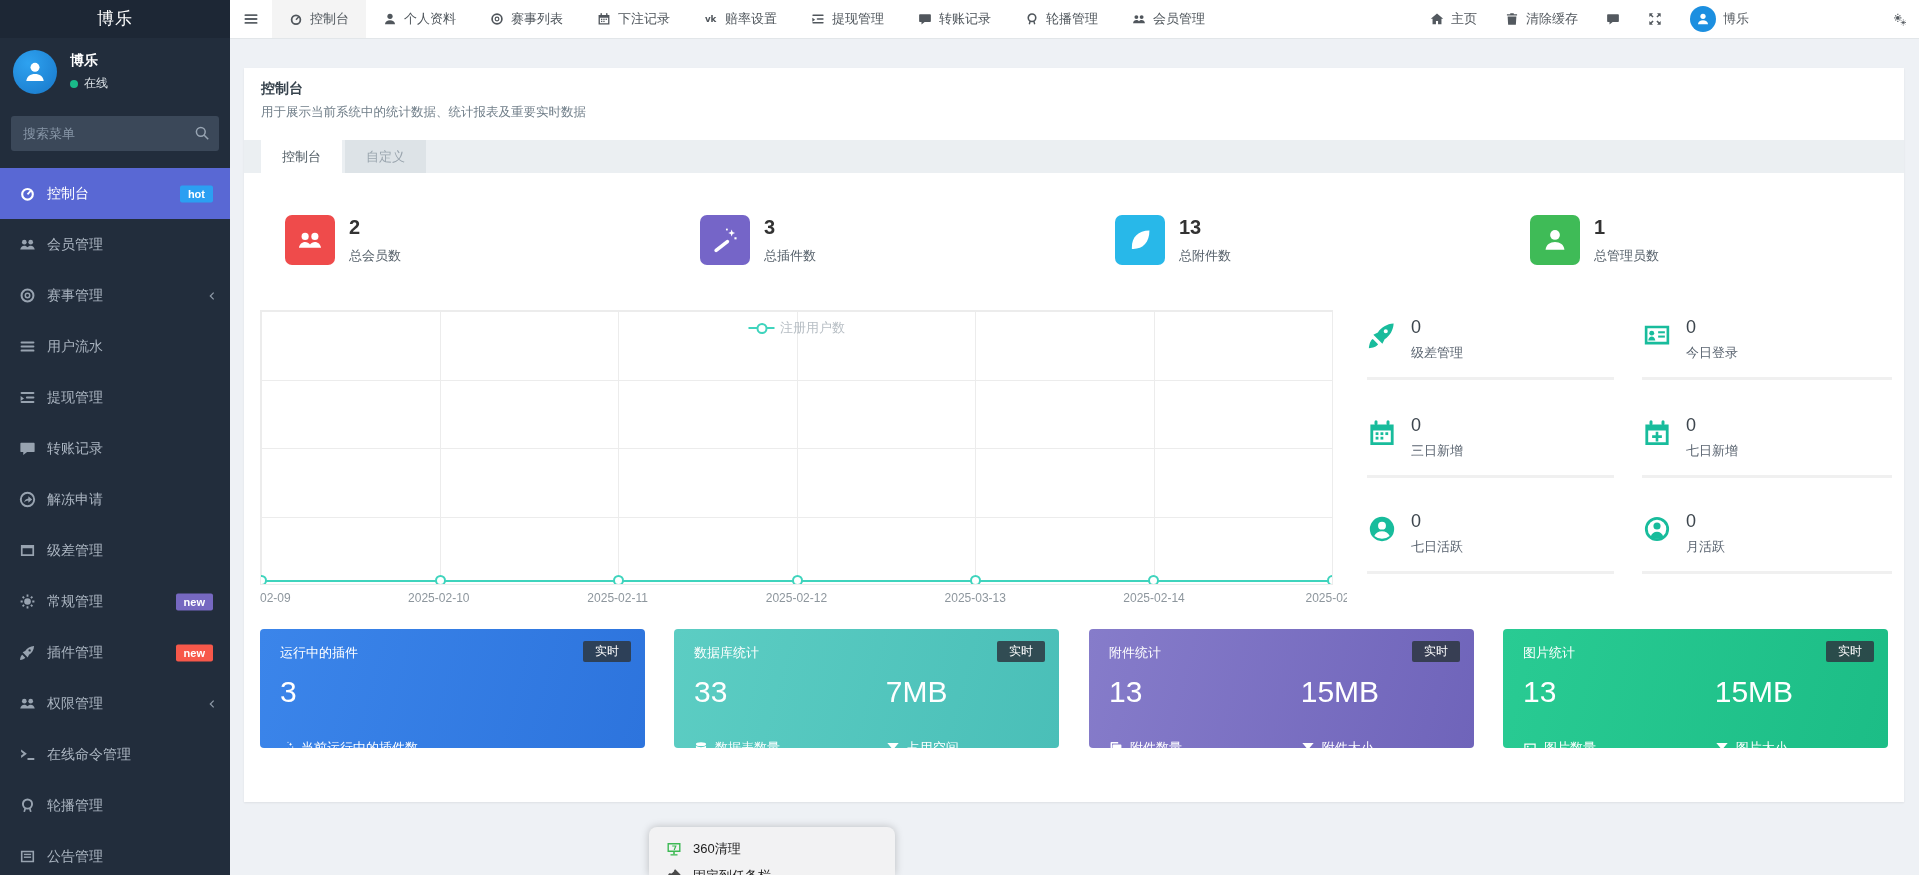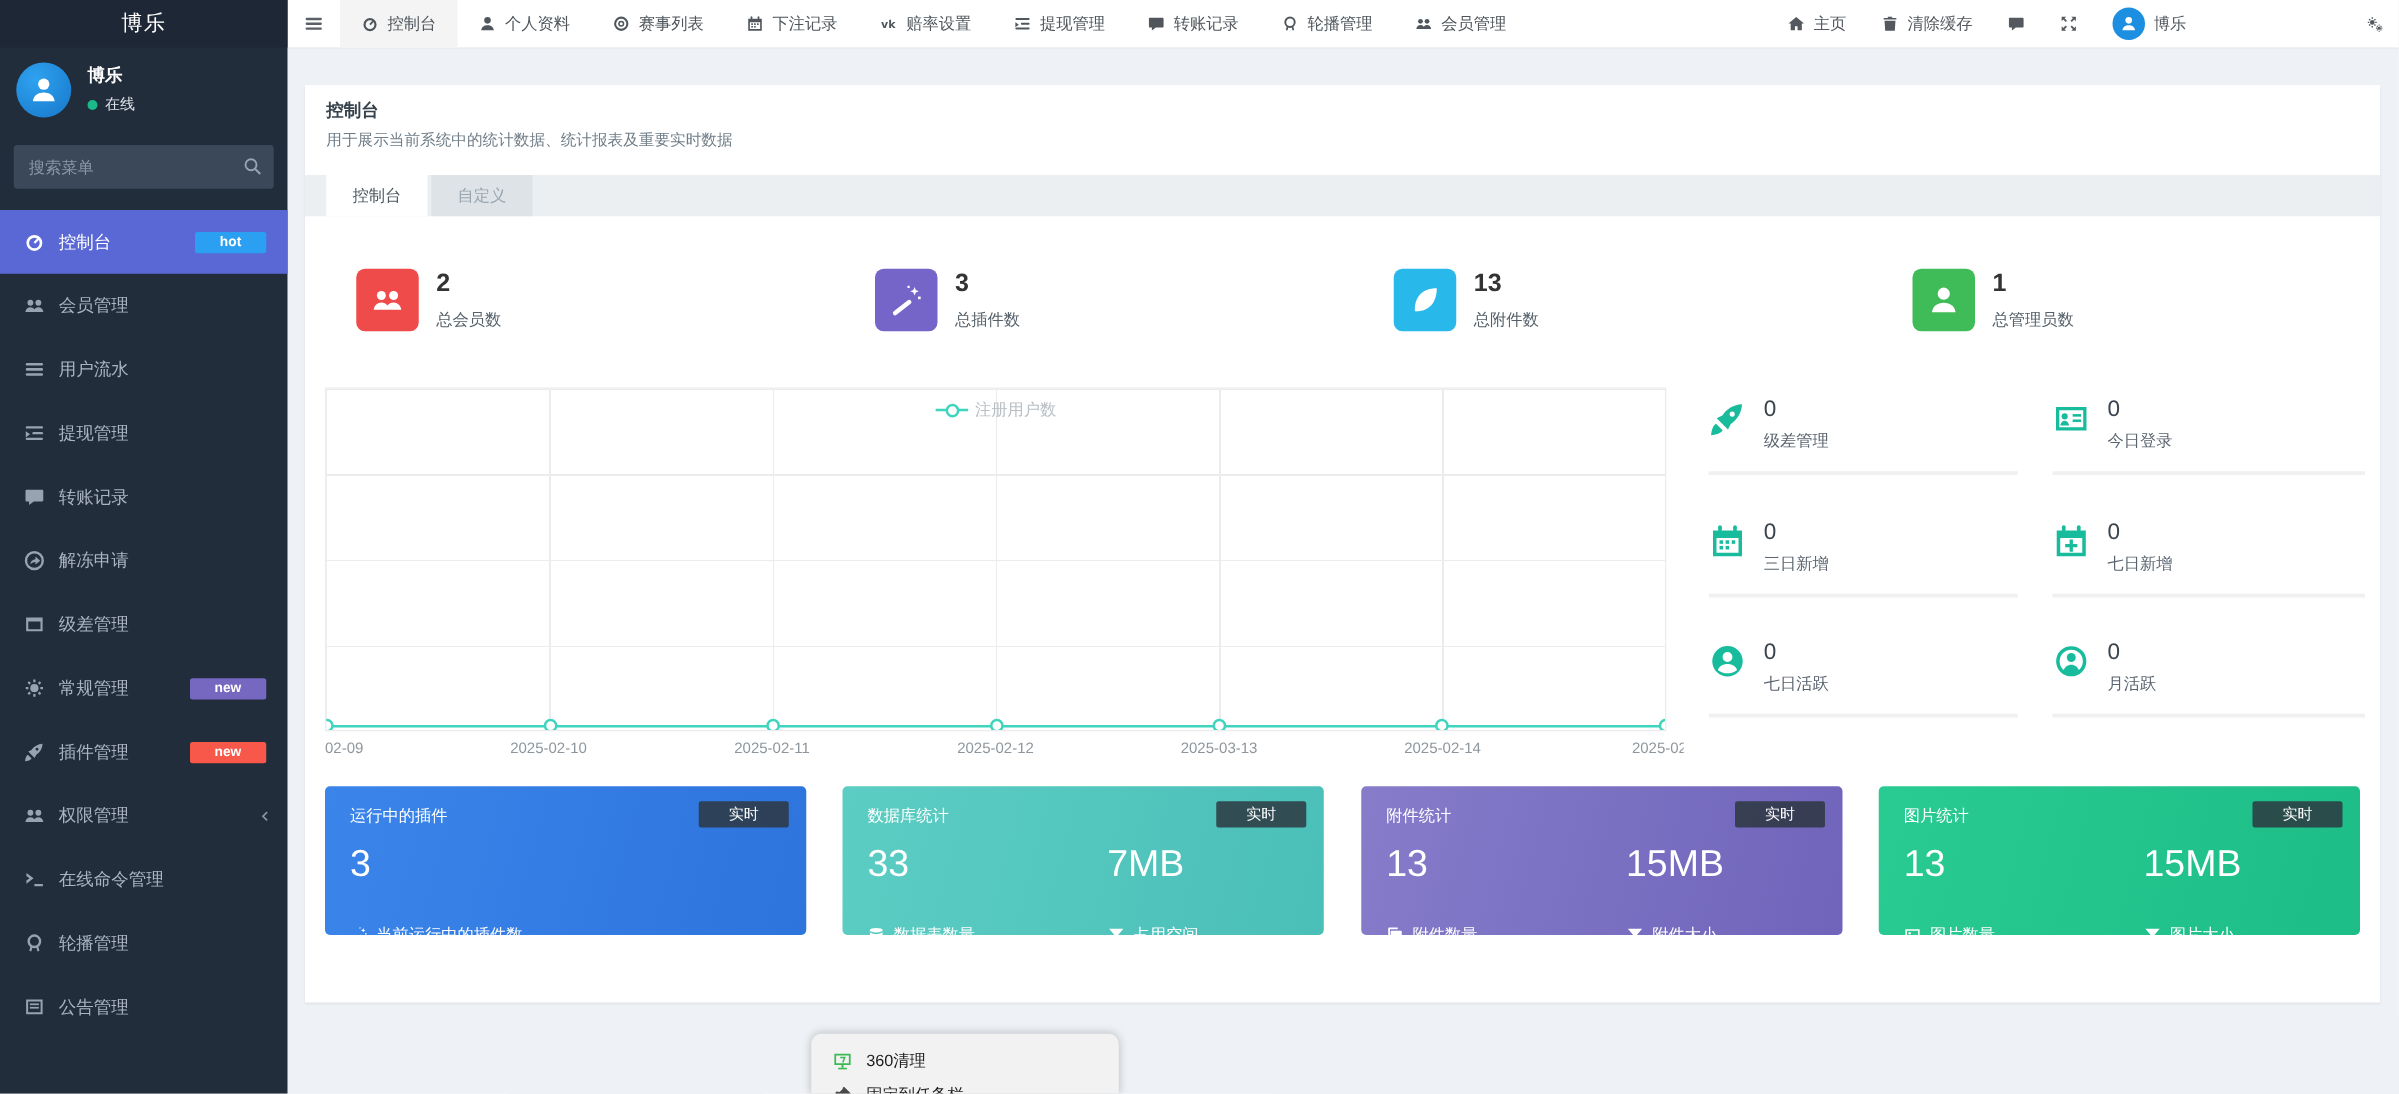--- a/index.html
+++ b/index.html
@@ -24,21 +24,21 @@
   .side-search input{width:100%;height:35px;box-sizing:border-box;background:#3b4859;border:0;border-radius:3px;
     color:#cfd8e2;padding:0 32px 0 12px;font-size:13px;outline:none}
   .side-search input::placeholder{color:#8897a8}
   .side-search .sic{position:absolute;right:9px;top:9px;width:16px;height:16px;color:#98a5b3}
   .menu{position:absolute;top:168px;left:0;right:0}
   .menu-item{position:relative;height:51px;display:flex;align-items:center;padding-left:19px;color:#abb5c1;font-size:14px;cursor:pointer}
   .menu-item .mic{width:17px;height:17px;margin-right:11px;flex:0 0 17px;color:#98a3b0}
   .menu-item.active{background:#5968d4;color:#fff}
   .menu-item.active .mic{color:#fff}
   .sbadge{position:absolute;right:17px;top:50%;transform:translateY(-50%);font-size:11px;font-weight:bold;color:#fff;
-    padding:2px 20px;border-radius:2px;line-height:13px}
+    padding:2px 8px;border-radius:2px;line-height:13px}
   .sbadge.b-hot{background:#2b9ff2}
   .sbadge.b-new-purple{background:#7668c1}
   .sbadge.b-new-red{background:#f7584a}
   .chev{position:absolute;right:13px;top:50%;transform:translateY(-50%);width:11px;height:11px;color:#8d98a6}
 
   
   .topnav{position:absolute;left:230px;top:0;width:1689px;height:38px;background:#fff;border-bottom:1px solid #e2e6e9;
     display:flex;align-items:stretch;z-index:4}
   .burger{width:42px;display:flex;align-items:center;justify-content:center;color:#5a6066;cursor:pointer}
   .burger svg{width:16px;height:16px}
@@ -102,21 +102,21 @@
   .qline{position:absolute;left:0;bottom:0;width:100%;height:3px;background:#f0f0f0}
   .qline .fill{width:50px;height:3px;background:#18bc9c}
 
   
   .card{position:absolute;top:561px;width:385px;height:119px;border-radius:4px;color:#fff;overflow:hidden}
   .card.k0{left:16px;background:linear-gradient(105deg,#3b85ea,#2d74dd)}
   .card.k1{left:430px;background:linear-gradient(105deg,#5ccdc3,#4abfb8)}
   .card.k2{left:845px;background:linear-gradient(105deg,#867cca,#6f64ba)}
   .card.k3{left:1259px;background:linear-gradient(105deg,#29cb93,#1cbd86)}
   .card-title{position:absolute;left:20px;top:15px;font-size:13px}
-  .card-badge{position:absolute;right:14px;top:12px;background:rgba(45,55,65,.85);font-size:12px;padding:2px 24px;border-radius:2px}
+  .card-badge{position:absolute;right:14px;top:12px;background:rgba(45,55,65,.85);font-size:12px;padding:2px 12px;border-radius:2px}
   .card-val{position:absolute;left:20px;top:46px;font-size:30px}
   .card-val2{position:absolute;left:55%;top:46px;font-size:30px}
   .card-foot{position:absolute;left:20px;top:110px;font-size:13px;display:flex;align-items:center;gap:7px}
   .card-foot2{position:absolute;left:55%;top:110px;font-size:13px;display:flex;align-items:center;gap:7px}
   .card-foot svg,.card-foot2 svg{width:14px;height:14px}
 
   
   .ctx{position:absolute;left:649px;top:827px;width:246px;height:48px;background:#f2f2f3;border-radius:8px 8px 0 0;
     box-shadow:0 0 8px rgba(0,0,0,.22);z-index:9;overflow:hidden;padding-top:8px;box-sizing:border-box}
   .ctx-item{display:flex;align-items:center;gap:11px;height:27px;padding-left:17px;font-size:13px;color:#1c1c1c;cursor:pointer}
@@ -311,20 +311,29 @@
       <span class="sbadge b-hot">hot</span>
     </div>
     <div class="menu-item">
       <svg class="ic mic">
           <use href="#i-users"></use>
         </svg>
       <span>会员管理</span>
     </div>
     <div class="menu-item">
       <svg class="ic mic">
+          <use href="#i-ring"></use>
+        </svg>
+      <span>赛事管理</span>
+      <svg class="ic chev">
+          <use href="#i-chev"></use>
+        </svg>
+    </div>
+    <div class="menu-item">
+      <svg class="ic mic">
           <use href="#i-bars"></use>
         </svg>
       <span>用户流水</span>
     </div>
     <div class="menu-item">
       <svg class="ic mic">
           <use href="#i-indent"></use>
         </svg>
       <span>提现管理</span>
     </div>

